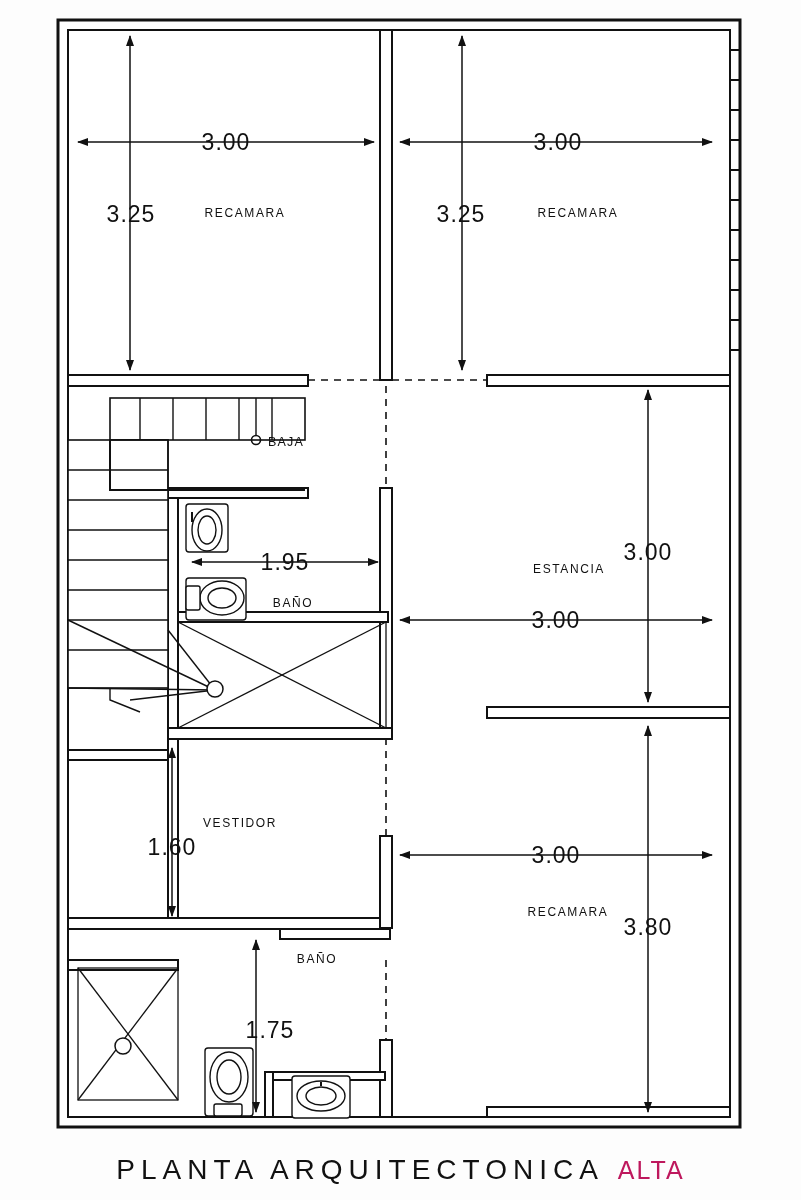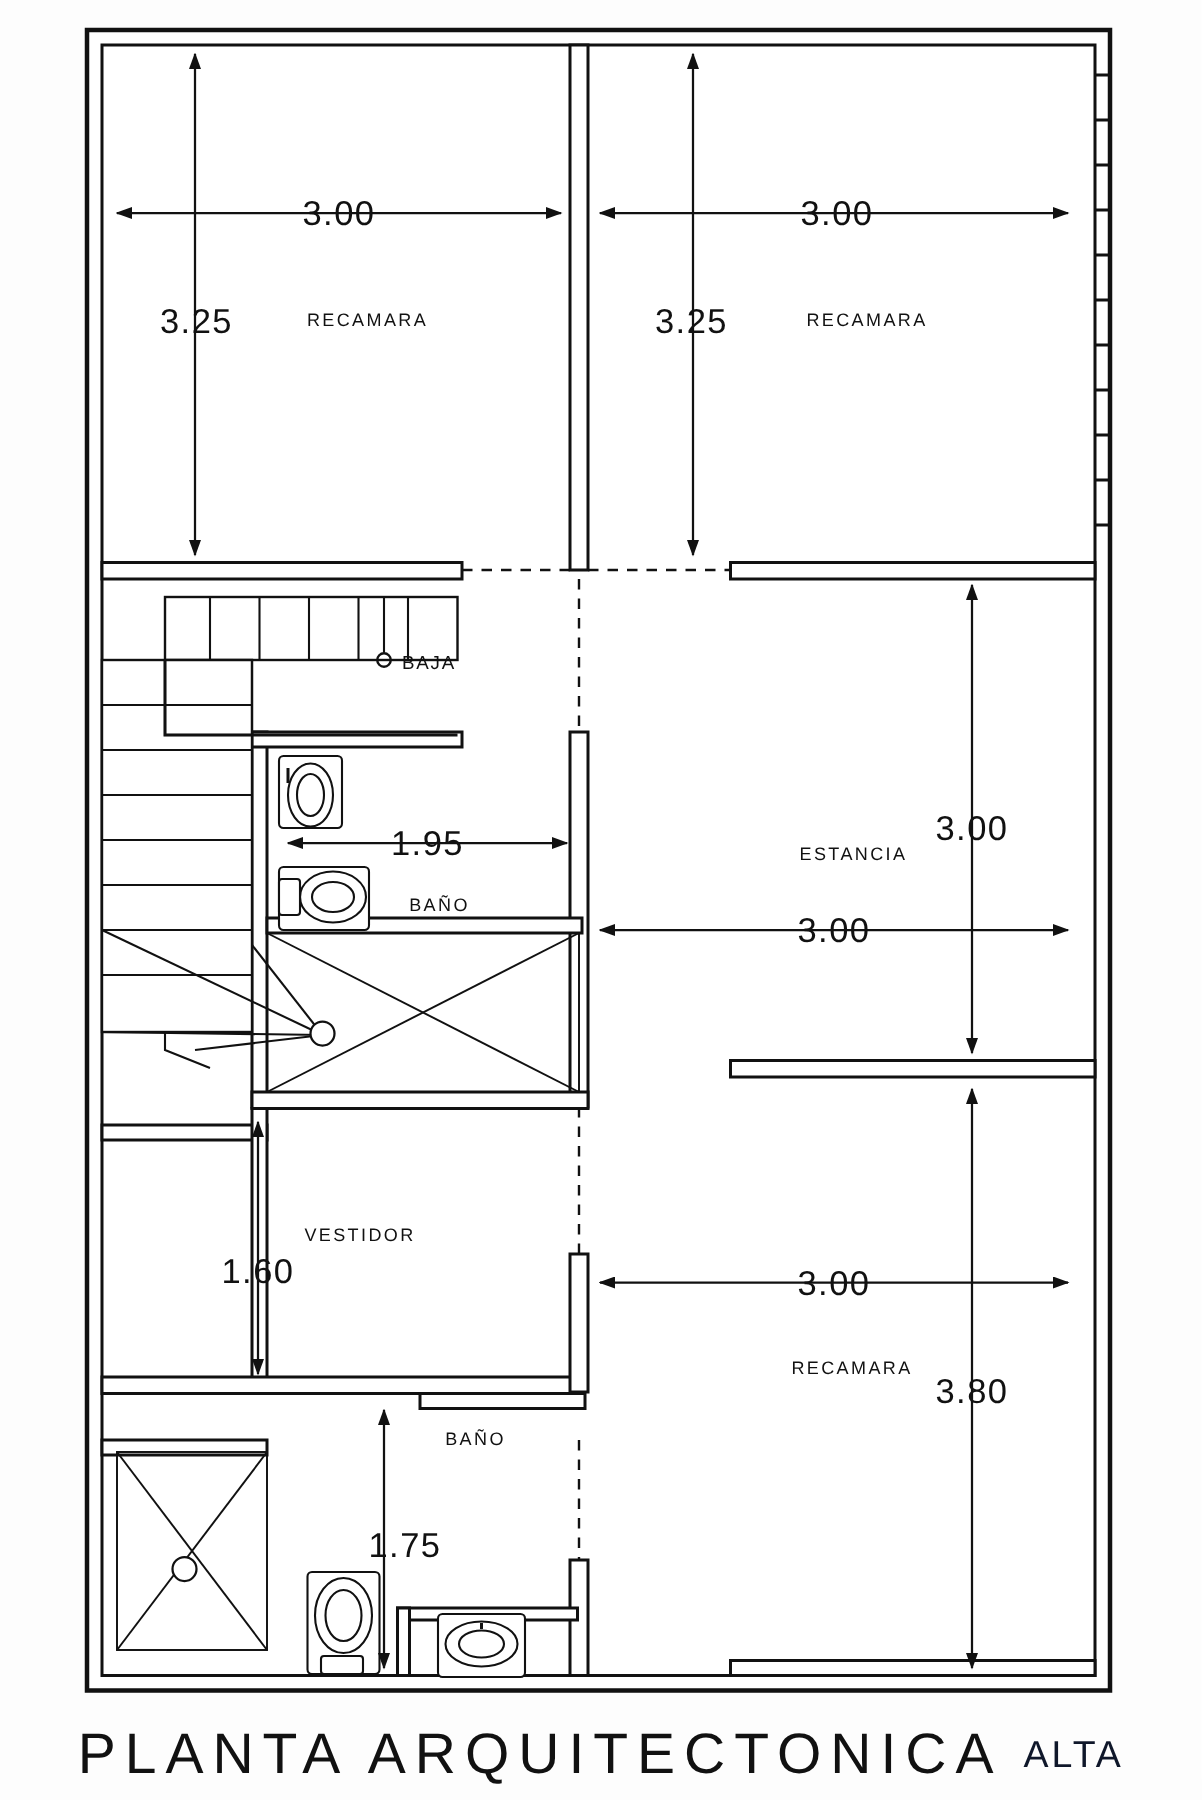--- a/index.html
+++ b/index.html
@@ -30,29 +30,29 @@
     left: 0;
     top: 1140px;
     width: 801px;
     height: 60px;
     display: flex;
     align-items: center;
     justify-content: center;
     gap: 14px;
   }
   .title-main {
-    font-size: 38px;
+    font-size: 28px;
     letter-spacing: 6px;
     color: #111;
     font-family: "Liberation Sans", sans-serif;
   }
   .title-sub {
     font-size: 25px;
     letter-spacing: 2px;
-    color: #0f172a;
+    color: #be185d;
     font-family: "Liberation Sans", sans-serif;
   }
   text {
     font-family: "Liberation Sans", sans-serif;
     fill: #111111;
   }
   .dim-text {
     font-size: 23px;
     letter-spacing: 1px;
   }

